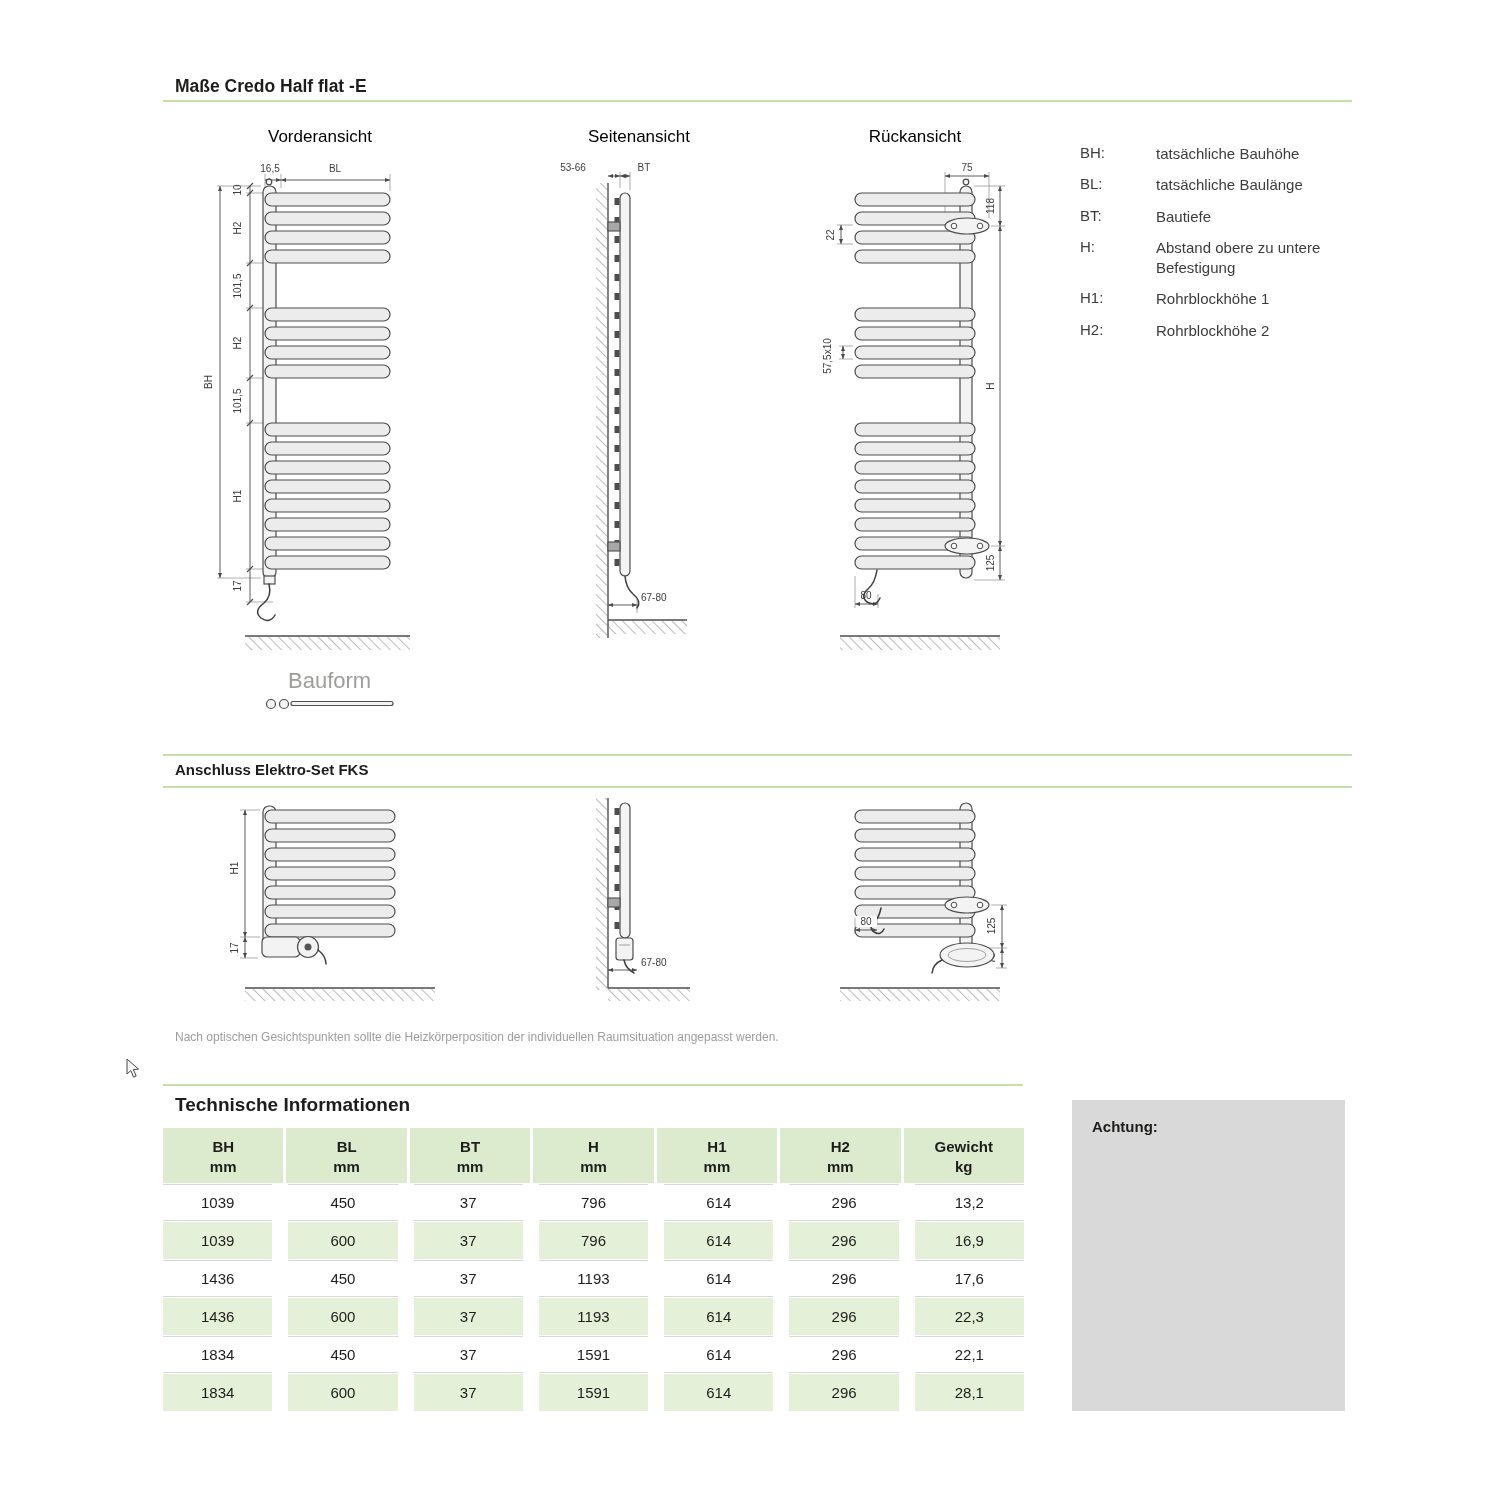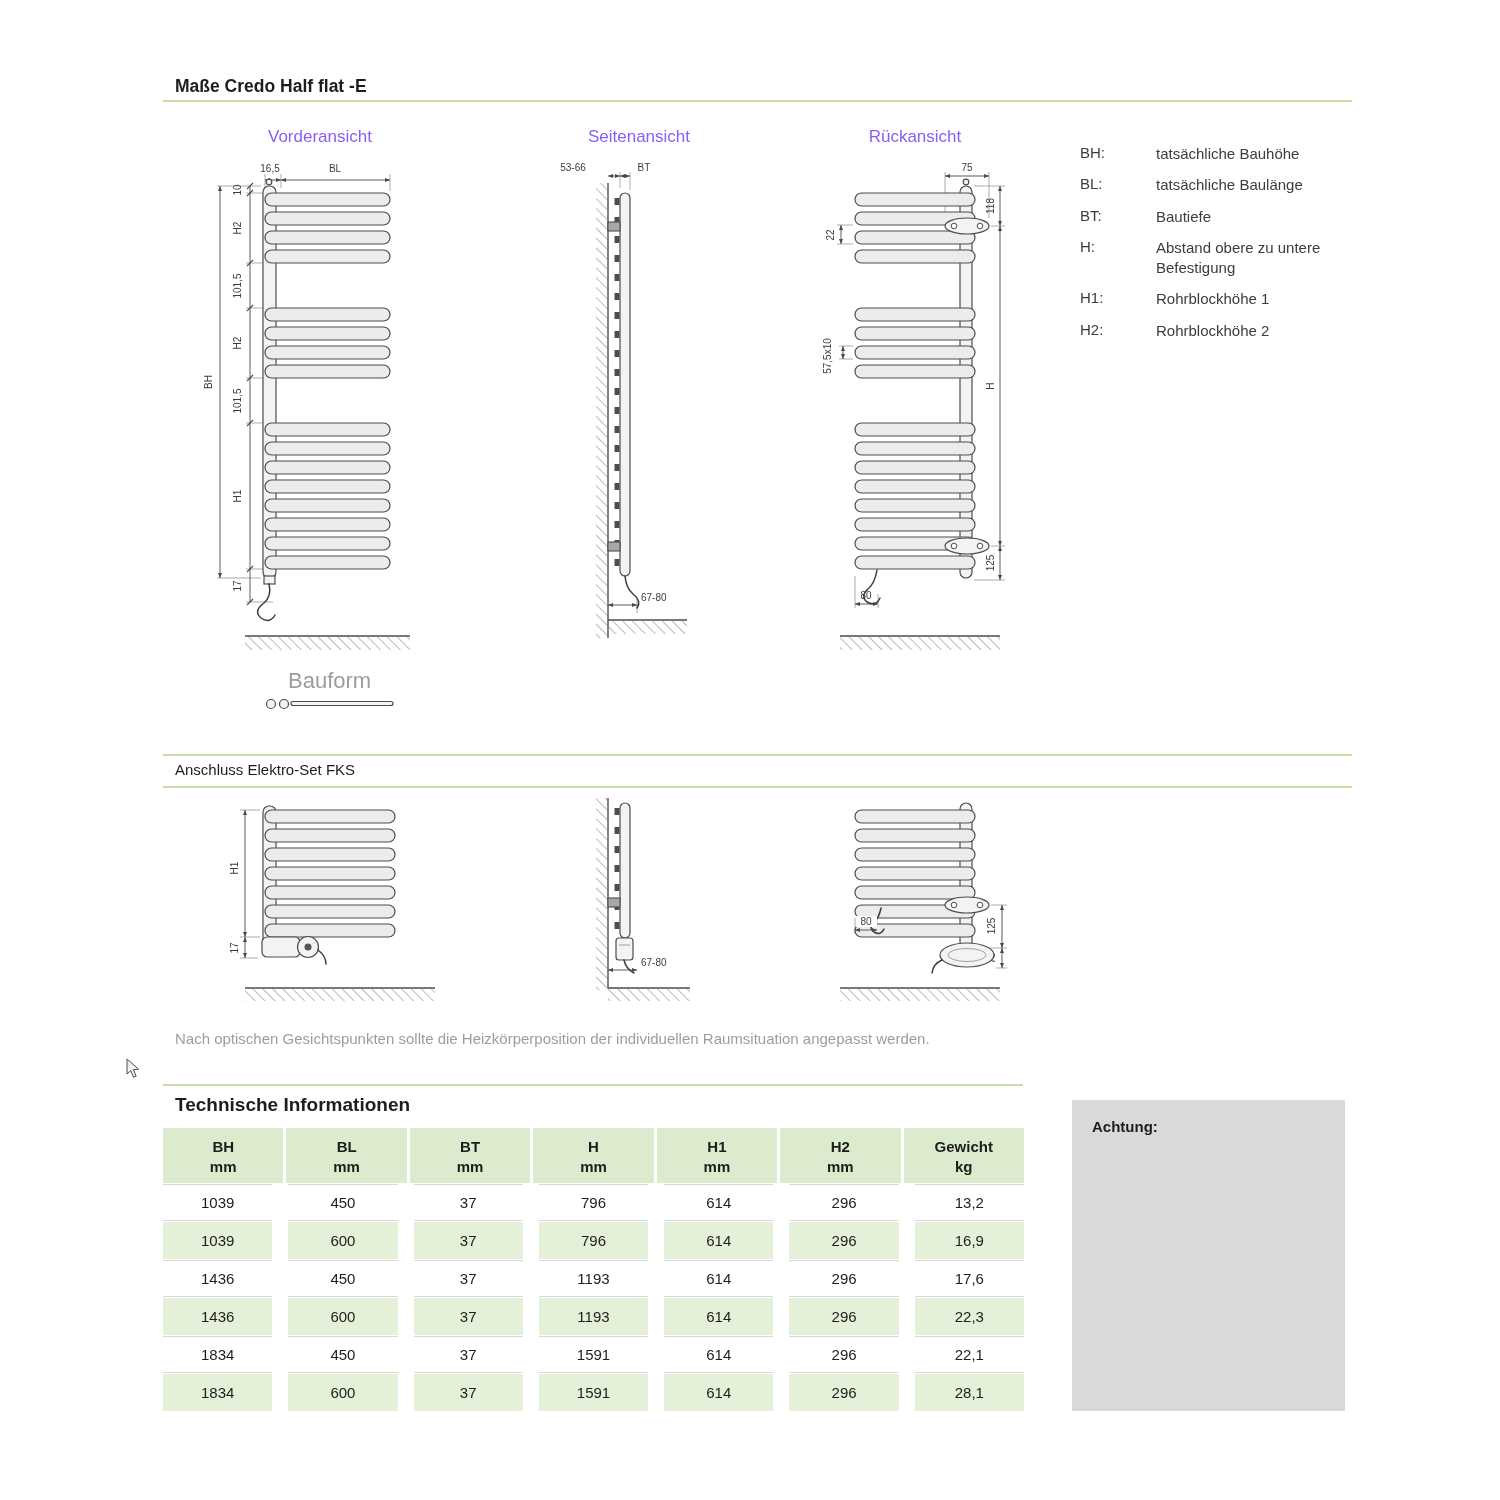--- a/index.html
+++ b/index.html
@@ -4,27 +4,27 @@
 <style>
   * { box-sizing: border-box; }
   html, body { margin:0; padding:0; }
   body {
     width:1500px; height:1500px; background:#ffffff; position:relative; overflow:hidden;
     font-family:"Liberation Sans","DejaVu Sans",sans-serif; color:#1d1d1b;
   }
   .abs { position:absolute; }
   .page-title { left:175px; top:76px; font-size:17.5px; font-weight:bold; }
   .rule { height:2px; background:var(--accent,#c5dfa7); }
-  .view-label { width:220px; text-align:center; font-size:17px; color:#8b5cf6; }
+  .view-label { width:220px; text-align:center; font-size:17px; color:#000000; }
   .legend { left:1080px; top:144px; width:290px; display:grid; grid-template-columns:74px 1fr;
             column-gap:2px; row-gap:11px; font-size:15px; color:#3c3c3b; }
   .lg-desc { white-space:pre-line; line-height:1.35; }
   .bauform-label { left:288px; top:668px; font-size:22px; color:#9d9d9c; }
-  .section-title { font-size:15px; font-weight:normal; }
-  .note { left:175px; top:1030px; font-size:15px; color:#9d9d9c; }
+  .section-title { font-size:15px; font-weight:bold; }
+  .note { left:175px; top:1030px; font-size:12px; color:#9d9d9c; }
   .table-title { left:175px; top:1094px; font-size:19px; font-weight:bold; }
   .table { left:163px; top:1128px; width:861px; }
   .thead, .tr { display:grid; grid-template-columns:repeat(7,1fr); gap:3px; }
   .th { background:var(--thbg,#dcebcd); text-align:center; font-weight:bold; font-size:15px;
         padding:9px 0 7px; line-height:1.3; }
   .tbody .tr { margin-top:1px;gap:16px; }
   .td { height:37px; display:flex; align-items:center; justify-content:center; font-size:15px;
         border-top:1px solid transparent; border-bottom:1px solid transparent; }
   .row-white .td { border-color:#d8d8d8; }
   .row-green .td { background:var(--rowbg,#e5f0d8); }

